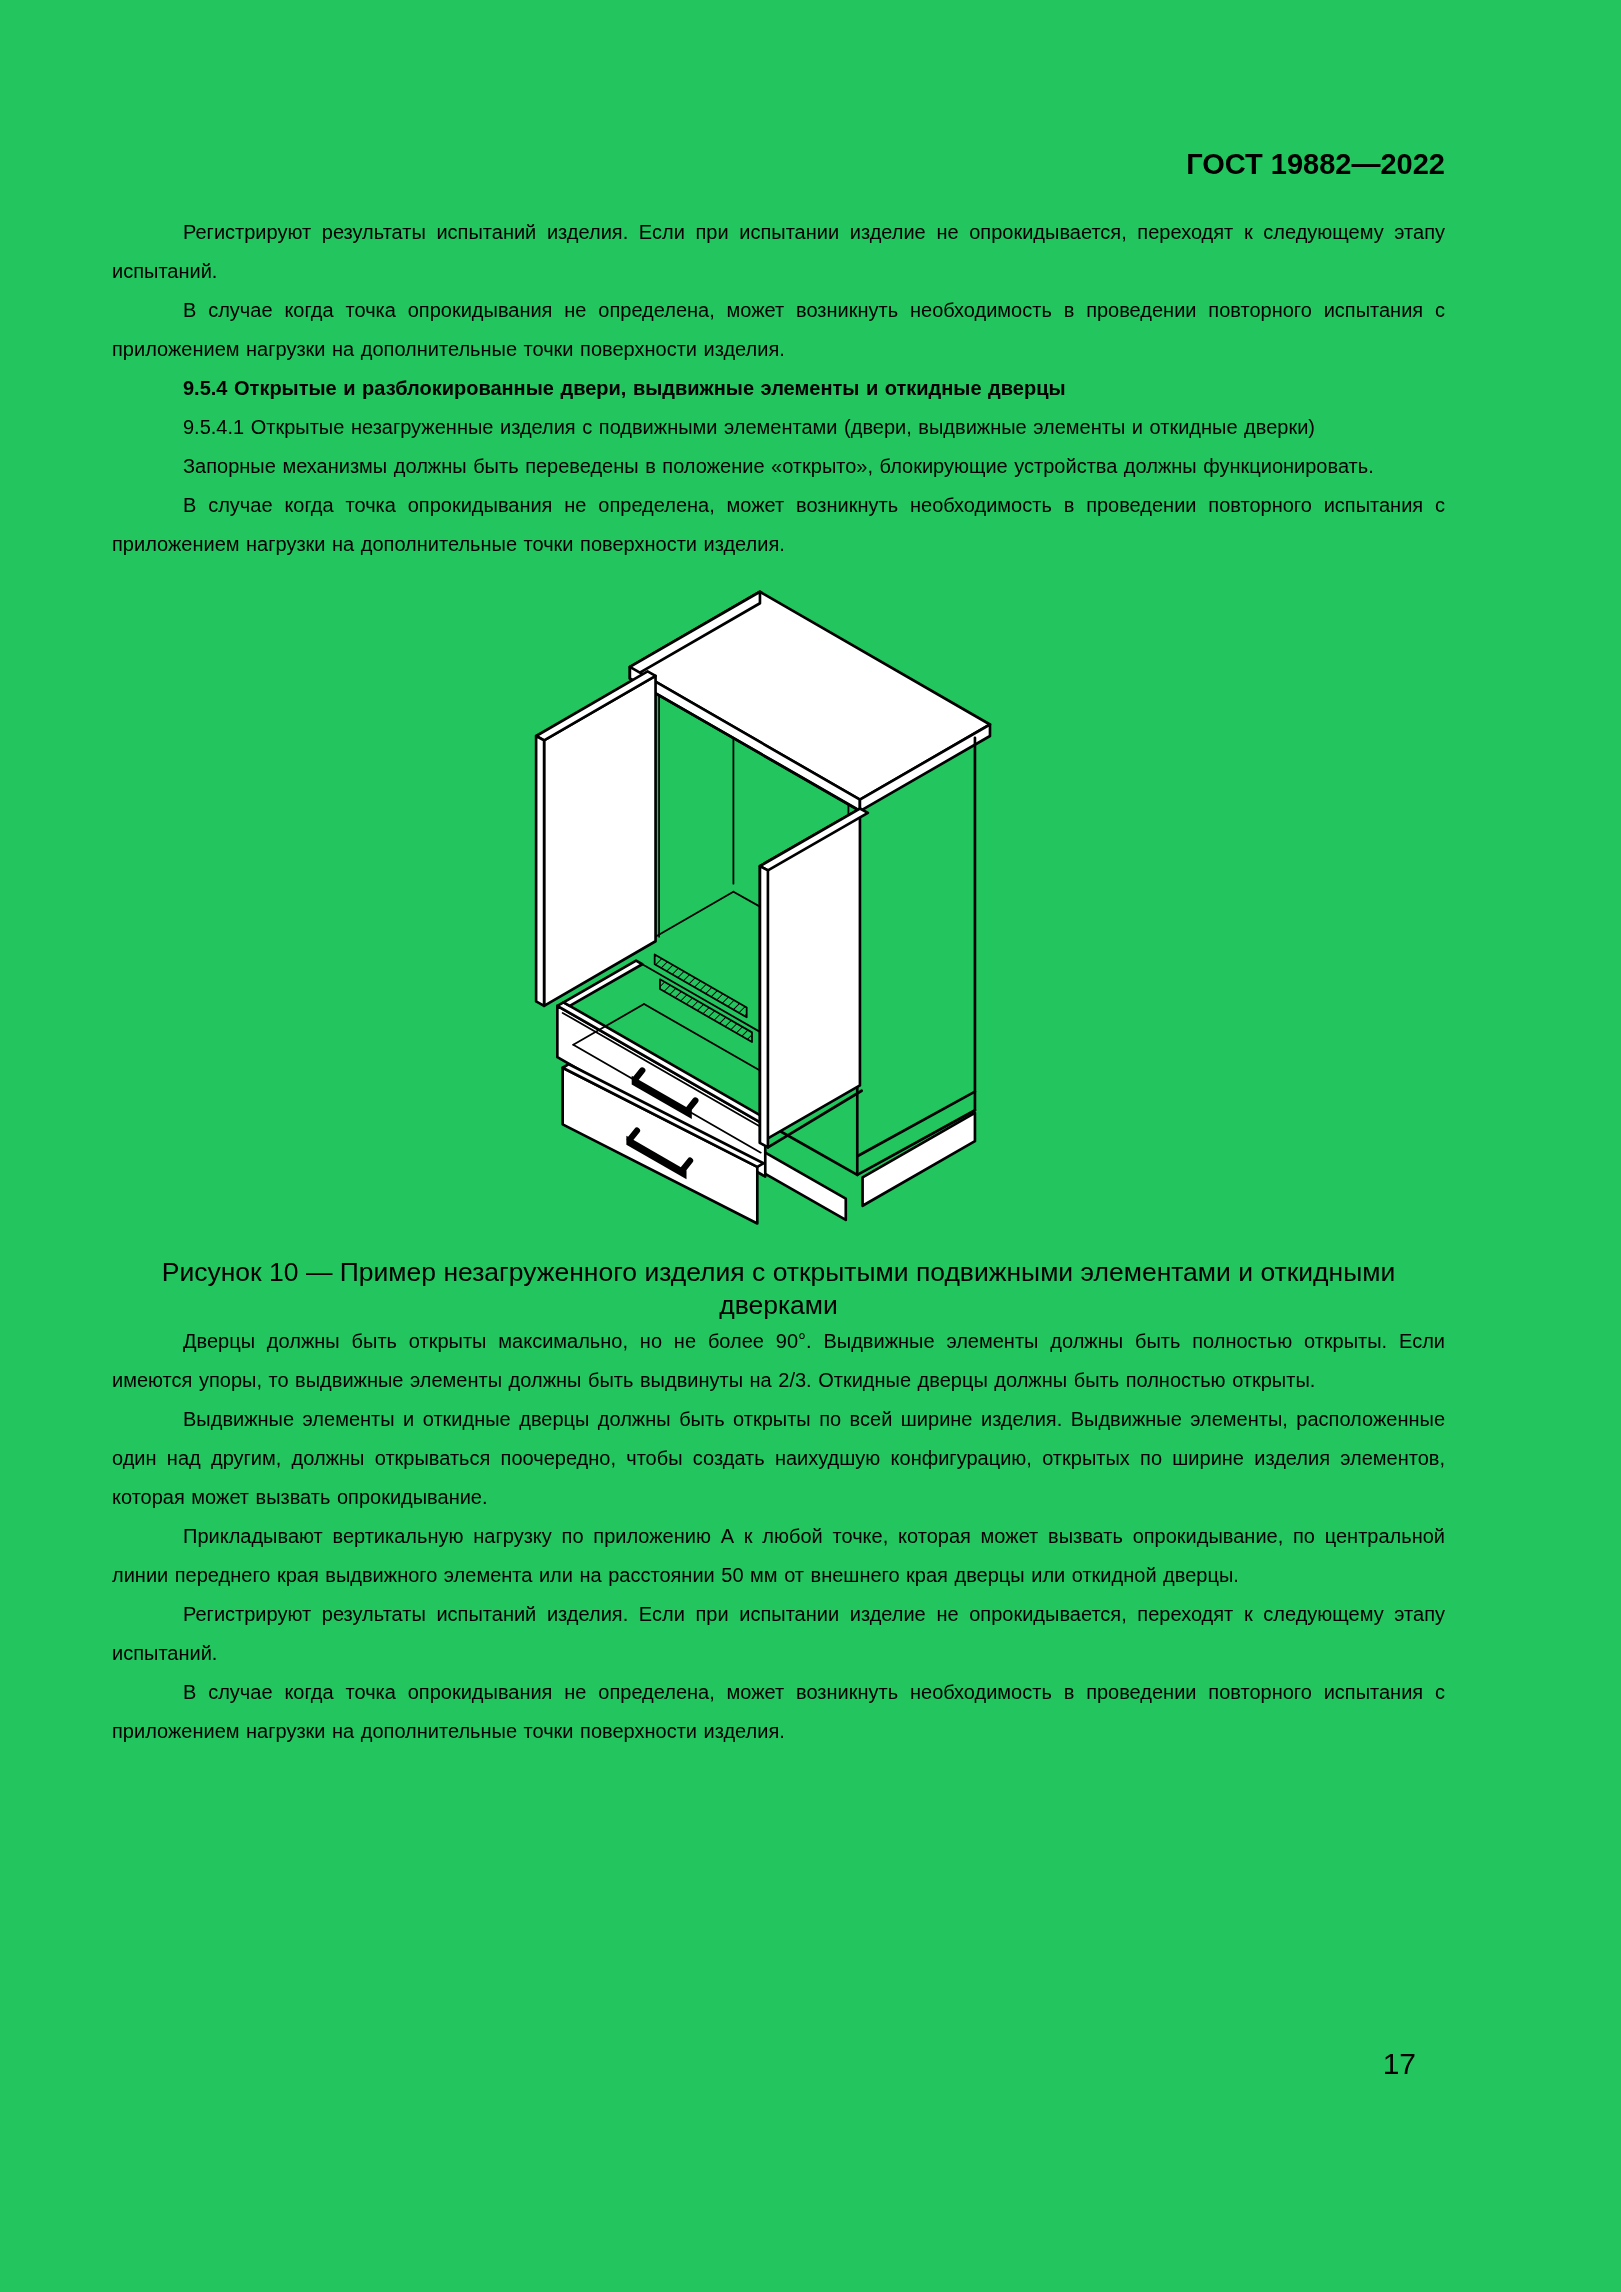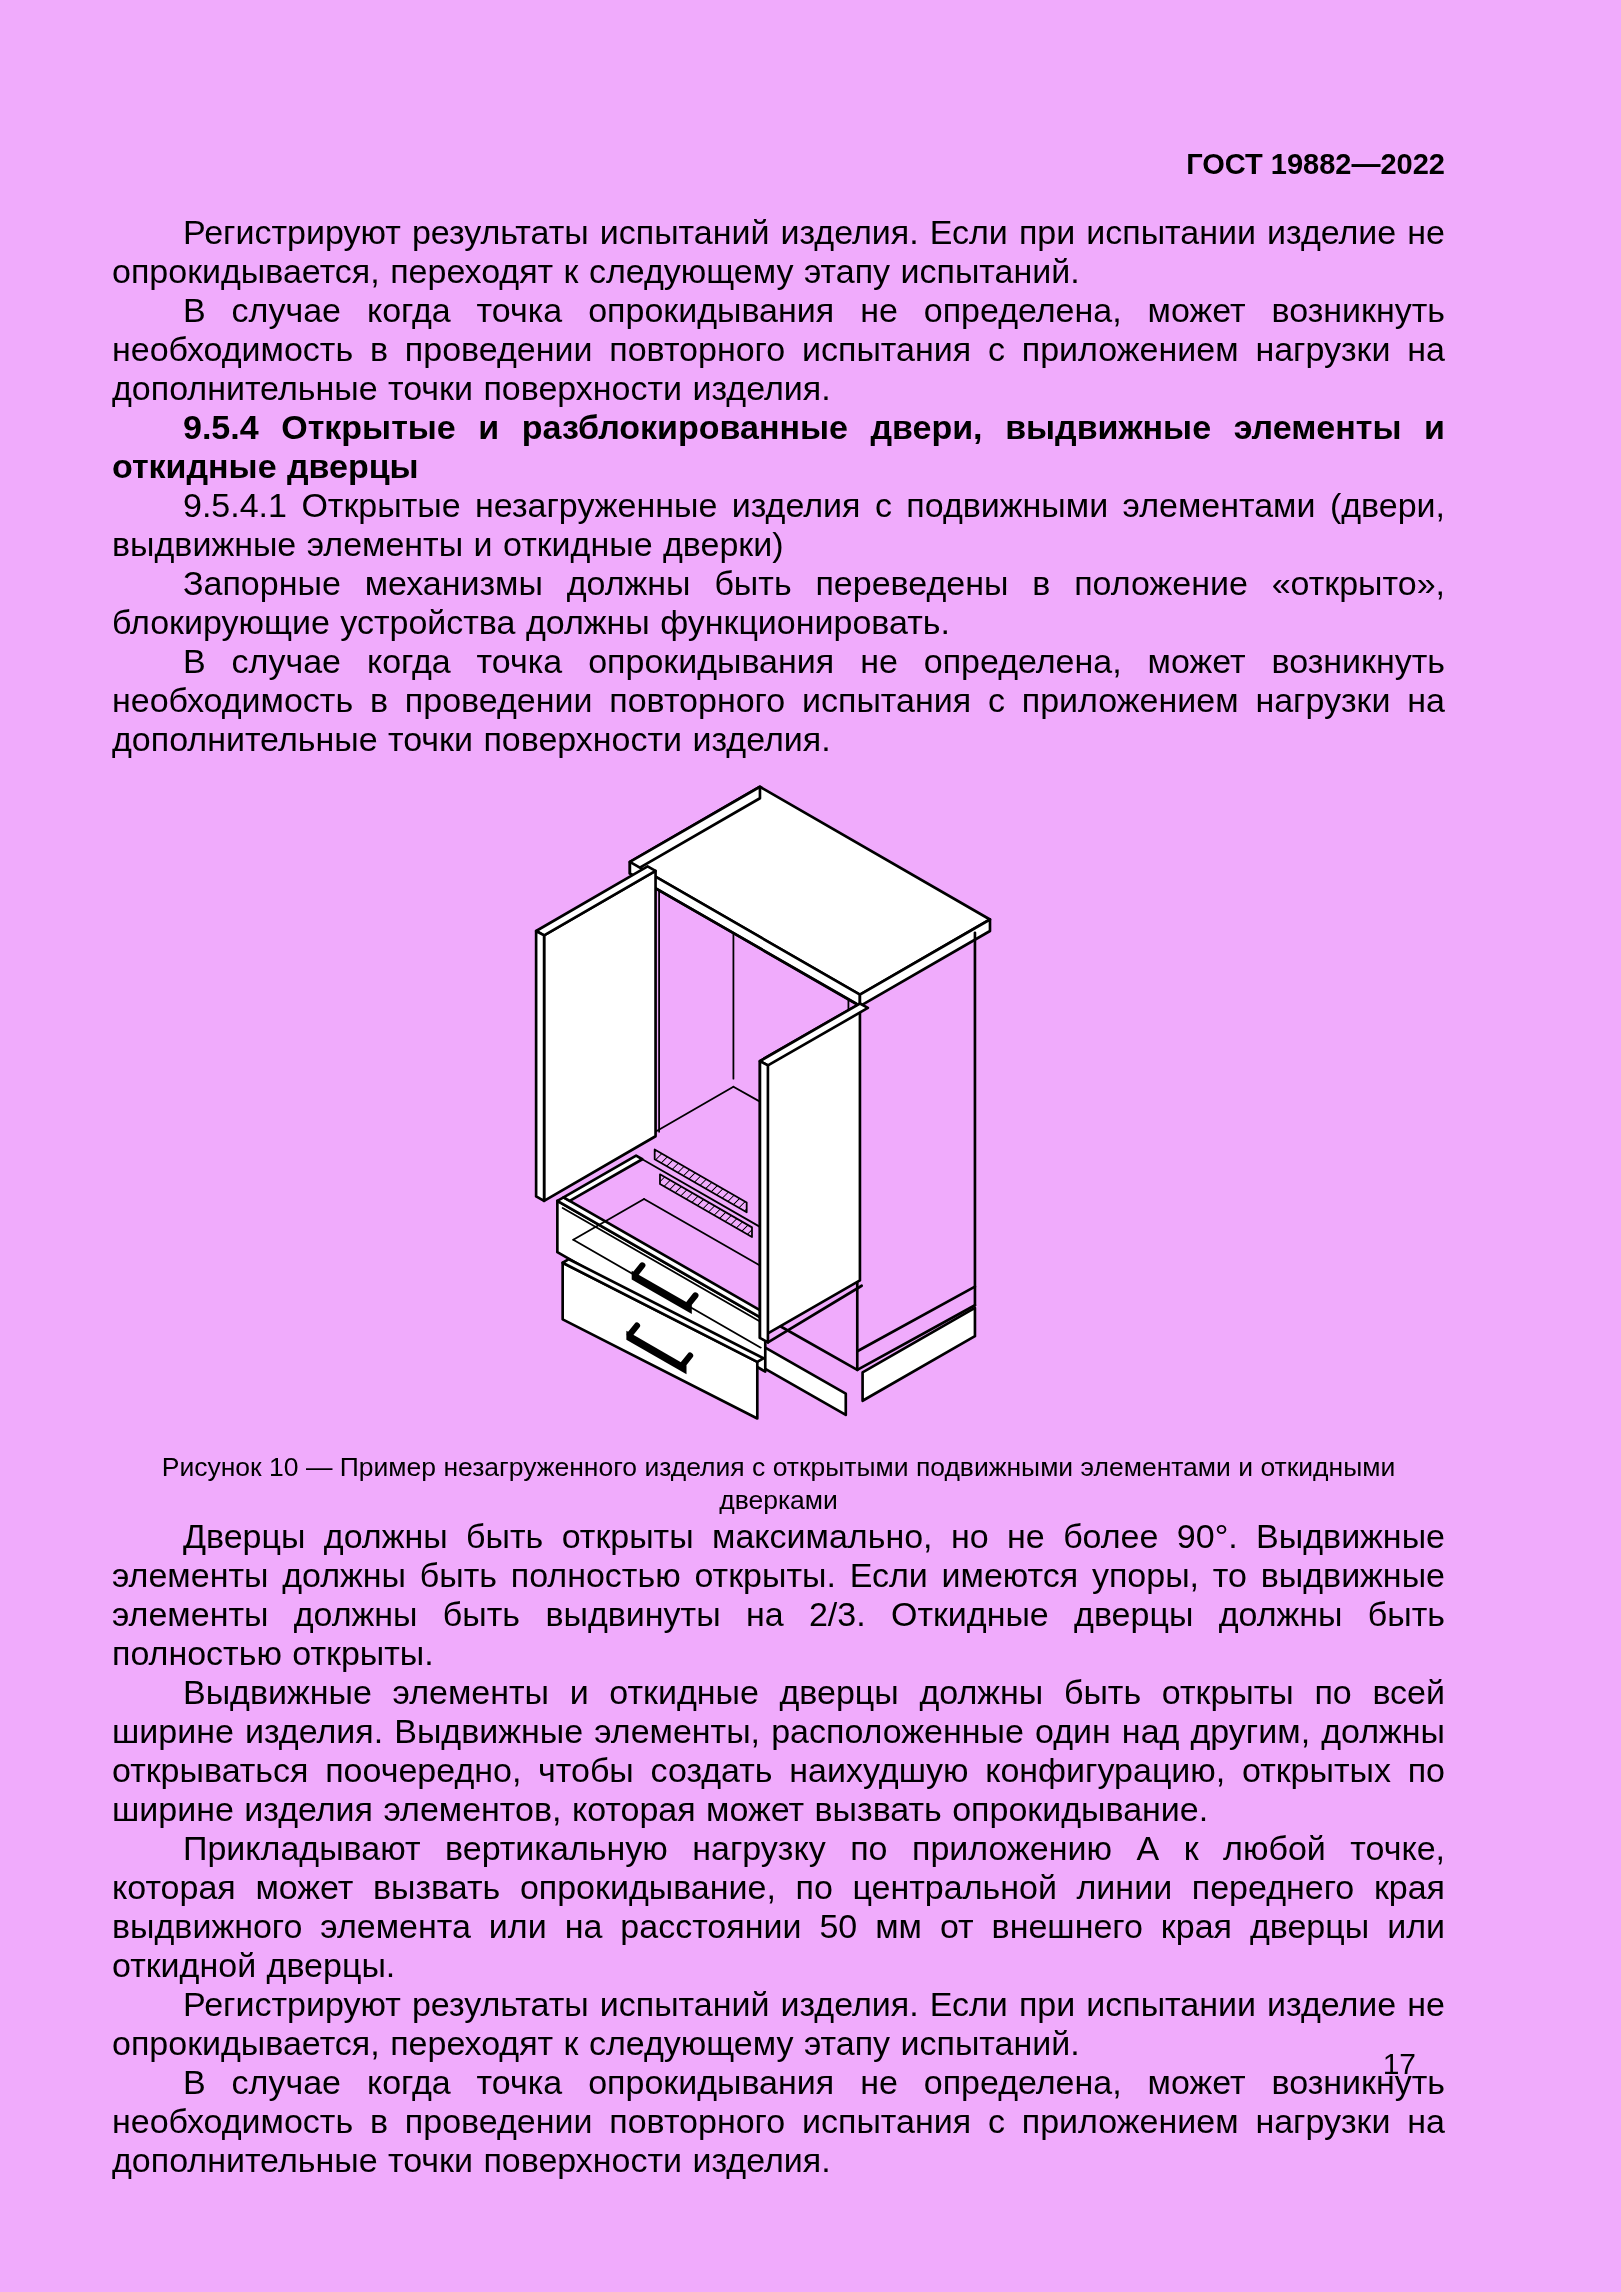--- a/index.html
+++ b/index.html
@@ -1,39 +1,39 @@
 <!DOCTYPE html>
 <html><head>
 <meta charset="utf-8">
 <style>
   html,body{margin:0;padding:0;background:#888;}
   .page{
     position:relative;
     width:1621px;height:2293px;
-    background:#f0abfc;
+    background:#22c55e;
     color:#000000;
     font-family:"Liberation Sans", sans-serif;
     margin:0 auto;
     overflow:hidden;
   }
   .content{
     position:absolute;
     left:112px; top:147px;
     width:1333px;
   }
   .doc-header{
     margin:0 0 31px 0;
     text-align:right;
     font-weight:bold;
     font-size:29px;
     line-height:35px;
   }
   p.para{
     margin:0;
-    font-size:34px;
+    font-size:20px;
     line-height:39px;
     text-align:justify;
     text-indent:71px;
     word-spacing:1px;
   }
   p.bold{font-weight:bold;}
   .figure-wrap{
     position:relative;
     height:643px;
     margin-top:25.5px;

